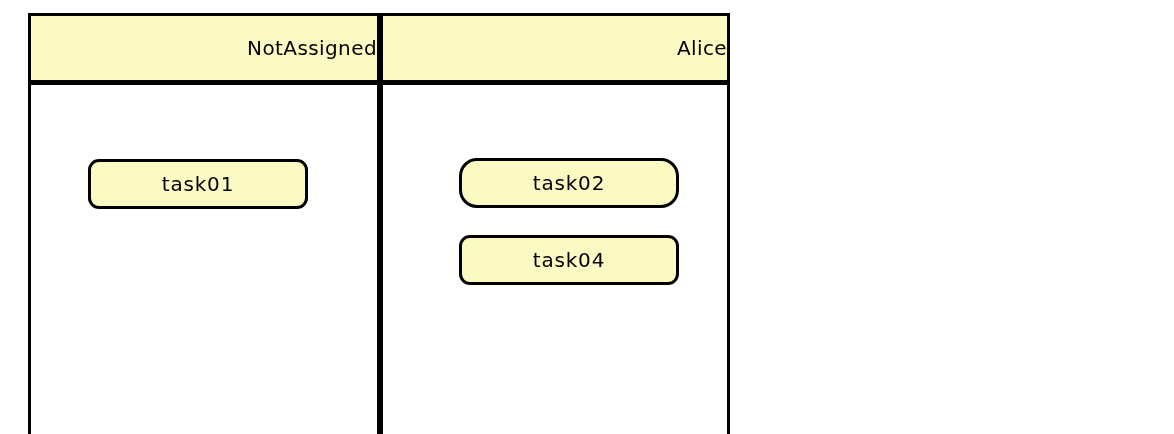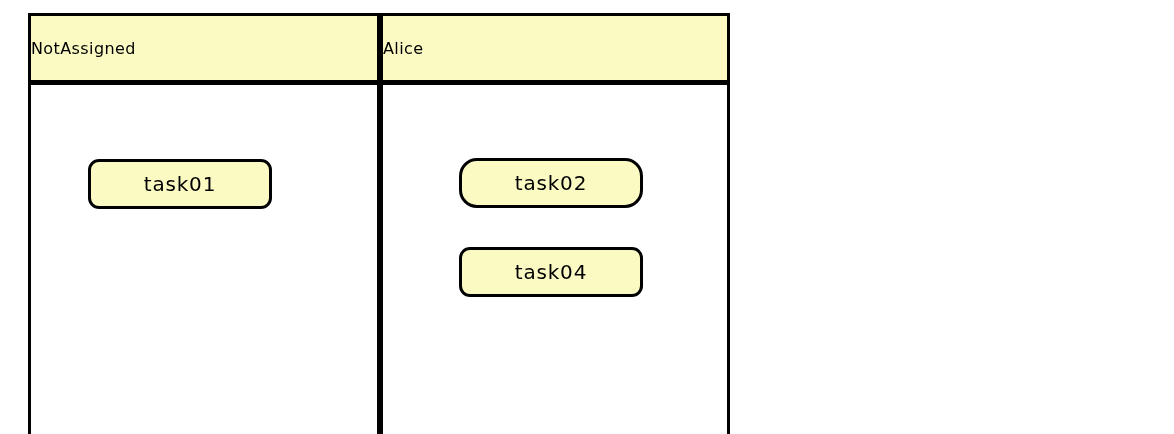--- a/index.html
+++ b/index.html
@@ -20,58 +20,58 @@
     position: absolute;
     top: 13px;
   }
   .col-header {
     box-sizing: border-box;
     height: 70px;
     border: 3px solid var(--border, #000000);
     background: var(--fill, #fcfac3);
     display: flex;
     align-items: center;
-    justify-content: flex-start;
-    font-size: 16px;
+    justify-content: flex-end;
+    font-size: 20px;
     letter-spacing: 0.4px;
     white-space: nowrap;
   }
   .col-body {
     box-sizing: border-box;
     height: 351px;
     border-left: 3px solid var(--border, #000000);
     border-right: 3px solid var(--border, #000000);
     border-top: 2px solid var(--border, #000000);
     background: #ffffff;
     position: relative;
   }
   .task-card {
     position: absolute;
     box-sizing: border-box;
-    width: 184px;
+    width: 220px;
     height: 50px;
     background: var(--fill, #fcfac3);
     border: 3.5px solid var(--border, #000000);
     border-radius: 11px;
     display: flex;
     align-items: center;
     justify-content: center;
     font-size: 20px;
     letter-spacing: 0.8px;
     cursor: default;
     white-space: nowrap;
   }
   
   .col-0 { left: 28px;  width: 352px; }
   .col-1 { left: 380px; width: 350px; }
   .col-2 { left: 730px; width: 350px; }
   
   .col-0 .task-a { left: 57px; top: 74px; }
   .col-1 .task-a { left: 76px; top: 73px; border-radius: 18px; }
-  .col-1 .task-b { left: 76px; top: 162px; }
+  .col-1 .task-b { left: 76px; top: 150px; }
   .col-2 .task-a { left: 73px; top: 74px; }
 </style>
 </head>
 <body>
 
 <div class="canvas" style="--fill: #fcfac3; --border: #000000; --text: #000000; --bg: #ffffff;">
 
   <div class="column col-0">
     <div class="col-header">
       <span>NotAssigned</span>

